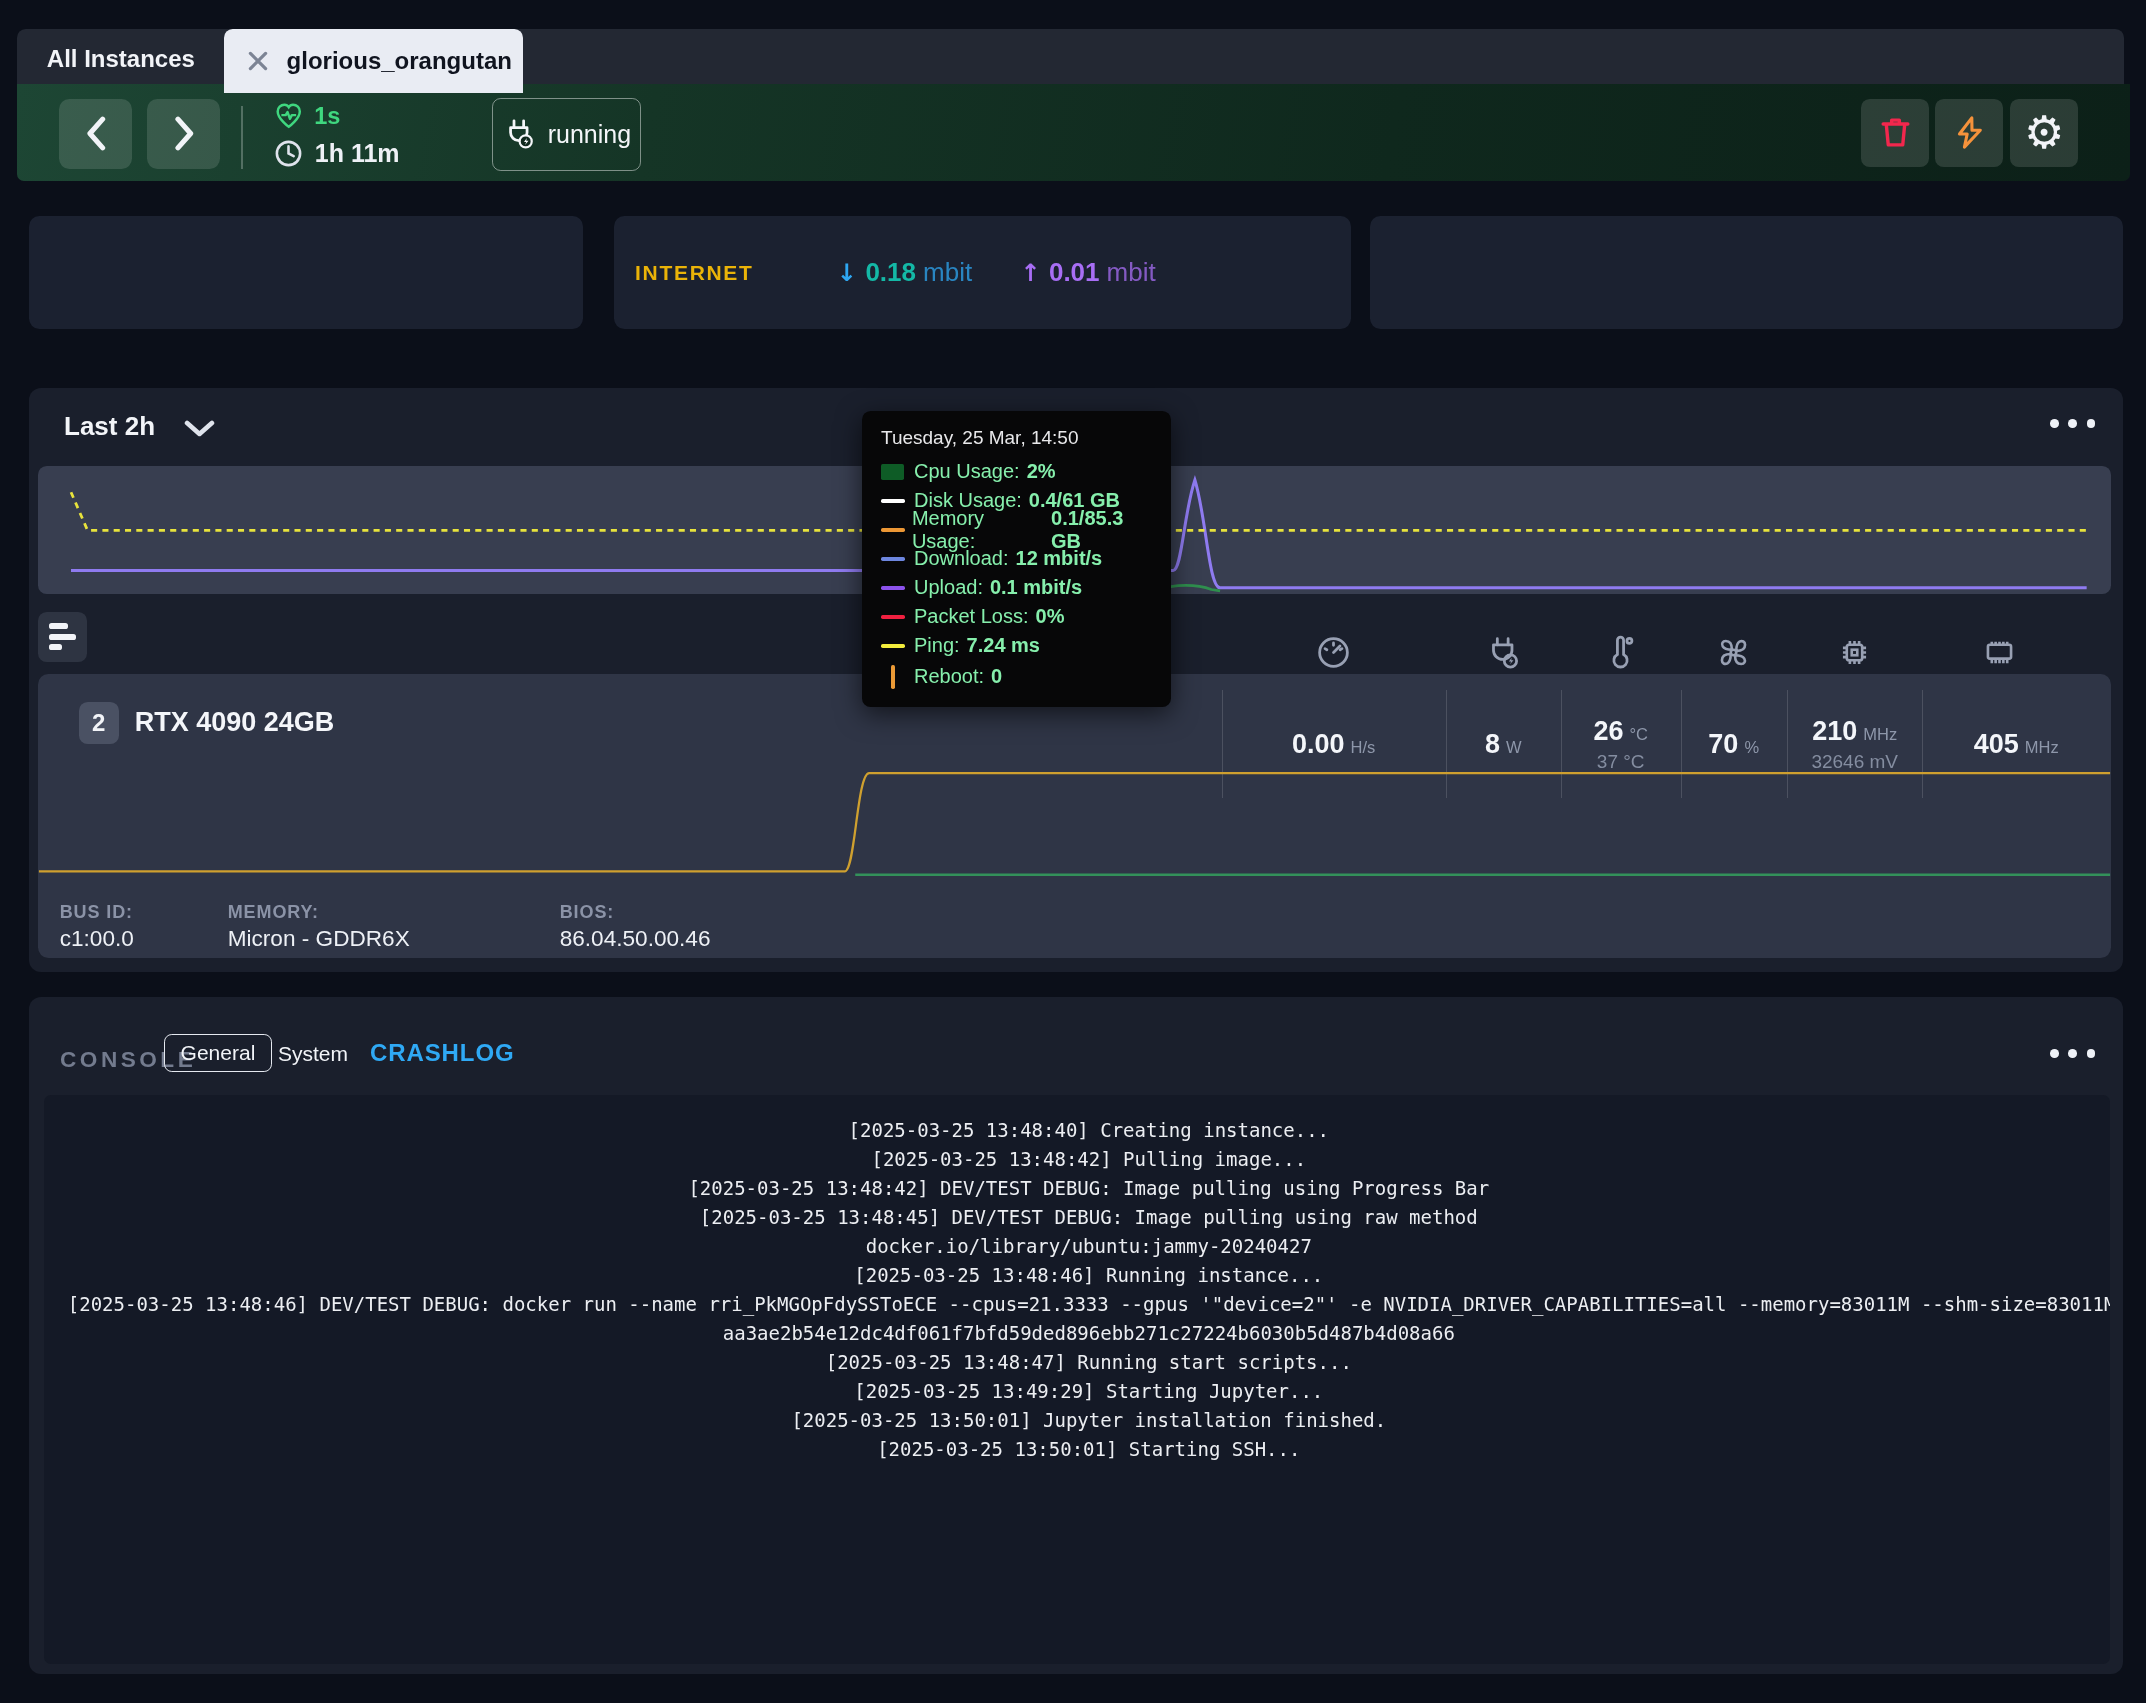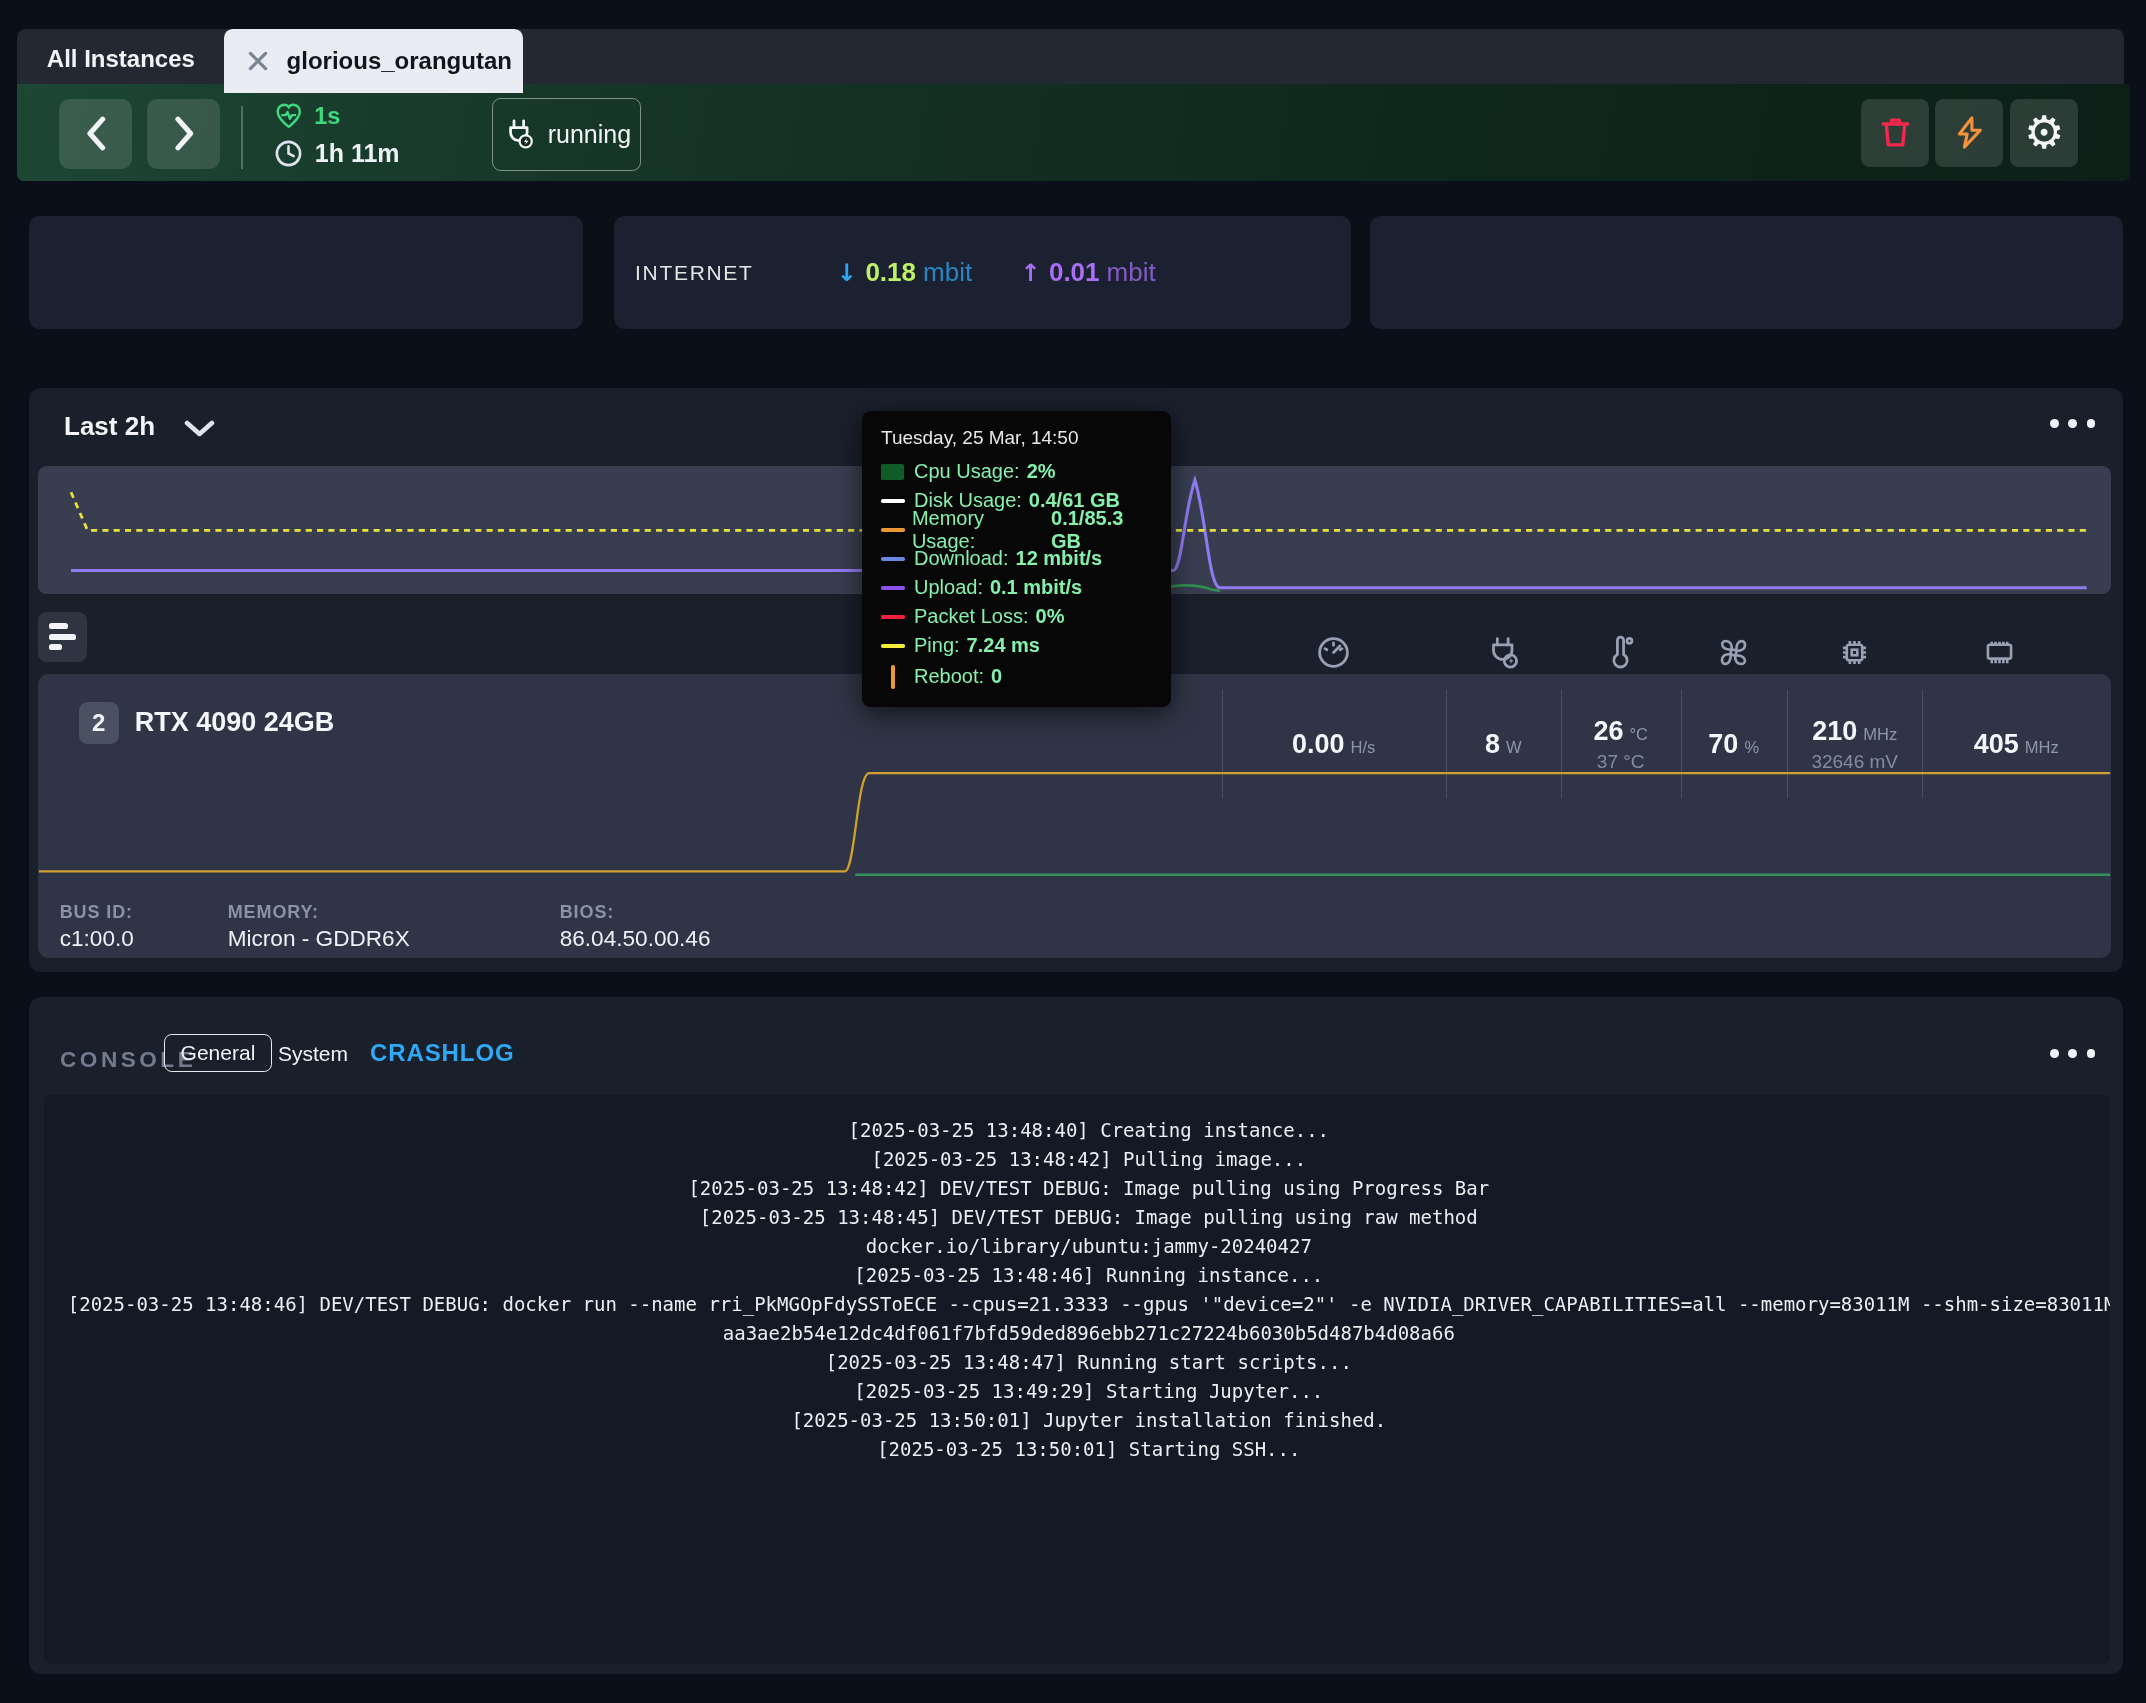--- a/index.html
+++ b/index.html
@@ -20,21 +20,21 @@
   .nav-stat { position:absolute; display:flex; align-items:center; gap:10.4px; font-weight:bold; }
   .hb-text { font-size:23.5px; }
   .up-text { color:#eef1f6; font-size:25px; }
   .running-chip { position:absolute; left:475px; top:14px; width:149px; height:73px; border:1.7px solid rgba(255,255,255,0.45); border-radius:8.7px; display:flex; align-items:center; justify-content:center; gap:12px; color:#f4f6f9; font-size:25px;text-align:right; }
   .nav-right-btn { position:absolute; top:14.8px; width:68px; height:68px; background:rgba(255,255,255,0.13); border-radius:8.7px; display:flex; align-items:center; justify-content:center; }
   .gear-glyph { font-size:45px; color:#f2f4f8; line-height:1; font-family:"DejaVu Sans",sans-serif; }
 
   
   .topcard { top:216px; height:113px; background:#1b2130; border-radius:10.4px; }
   .internet-row { display:flex; align-items:center; height:100%; padding-left:21px; }
-  .internet-label { color:#e5e5e5; font-size:21px; font-weight:normal; letter-spacing:1.7px; }
+  .internet-label { color:#eab308; font-size:21px; font-weight:bold; letter-spacing:1.7px; }
   .net-val { font-size:26px; font-weight:bold; margin-left:8.7px; }
   .net-unit { font-size:26px; font-weight:normal; opacity:0.75; margin-left:7px; }
   .net-arrow { font-size:24px; font-weight:bold; font-family:"DejaVu Sans",sans-serif; }
   .gap60 { margin-left:83px; } .gap34 { margin-left:48px; }
 
   
   .main-card { left:29px; top:388px; width:2094px; height:584px; background:#1a1f2c; border-radius:12px; }
   .range-label { position:absolute; left:35px; top:22.6px; color:#f2f4f8; font-size:26px; font-weight:bold; }
   .chevron-down { position:absolute; left:155px; top:31px; }
   .ellipsis { position:absolute; display:flex; gap:9.6px; }
@@ -151,21 +151,21 @@
   <div class="nav-right-btn" style="left:1993px;">
     <span class="gear-glyph">⚙</span>
   </div>
 </div>
 
 <div class="abs topcard" style="left:29px; width:554px;"></div>
 <div class="abs topcard" style="left:614px; width:737px;">
   <div class="internet-row">
     <span class="internet-label">INTERNET</span>
     <span class="net-arrow gap60" style="color: rgb(46, 167, 242);">↓</span>
-    <span class="net-val" style="color: #bef264;">0.18</span>
+    <span class="net-val" style="color: #14b8a6;">0.18</span>
     <span class="net-unit" style="color: rgb(46, 167, 242);">mbit</span>
     <span class="net-arrow gap34" style="color: rgb(168, 110, 245);">↑</span>
     <span class="net-val" style="color: rgb(168, 110, 245);">0.01</span>
     <span class="net-unit" style="color: rgb(168, 110, 245);">mbit</span>
   </div>
 </div>
 <div class="abs topcard" style="left:1370px; width:753px;"></div>
 
 <div class="abs main-card">
   <div class="range-label">Last 2h</div>

